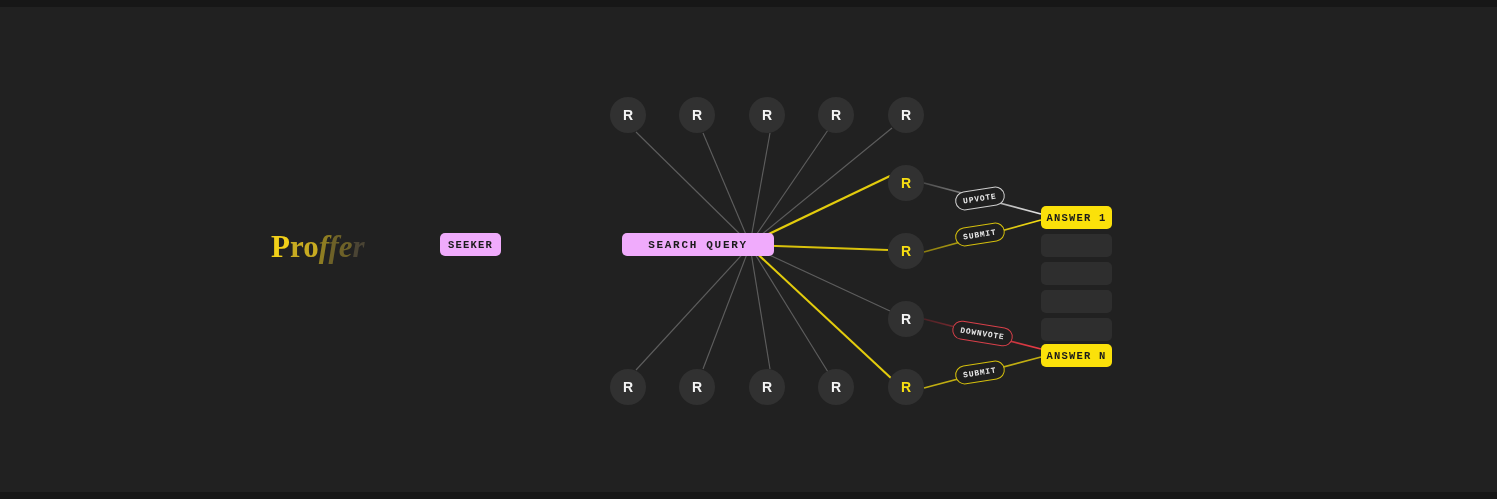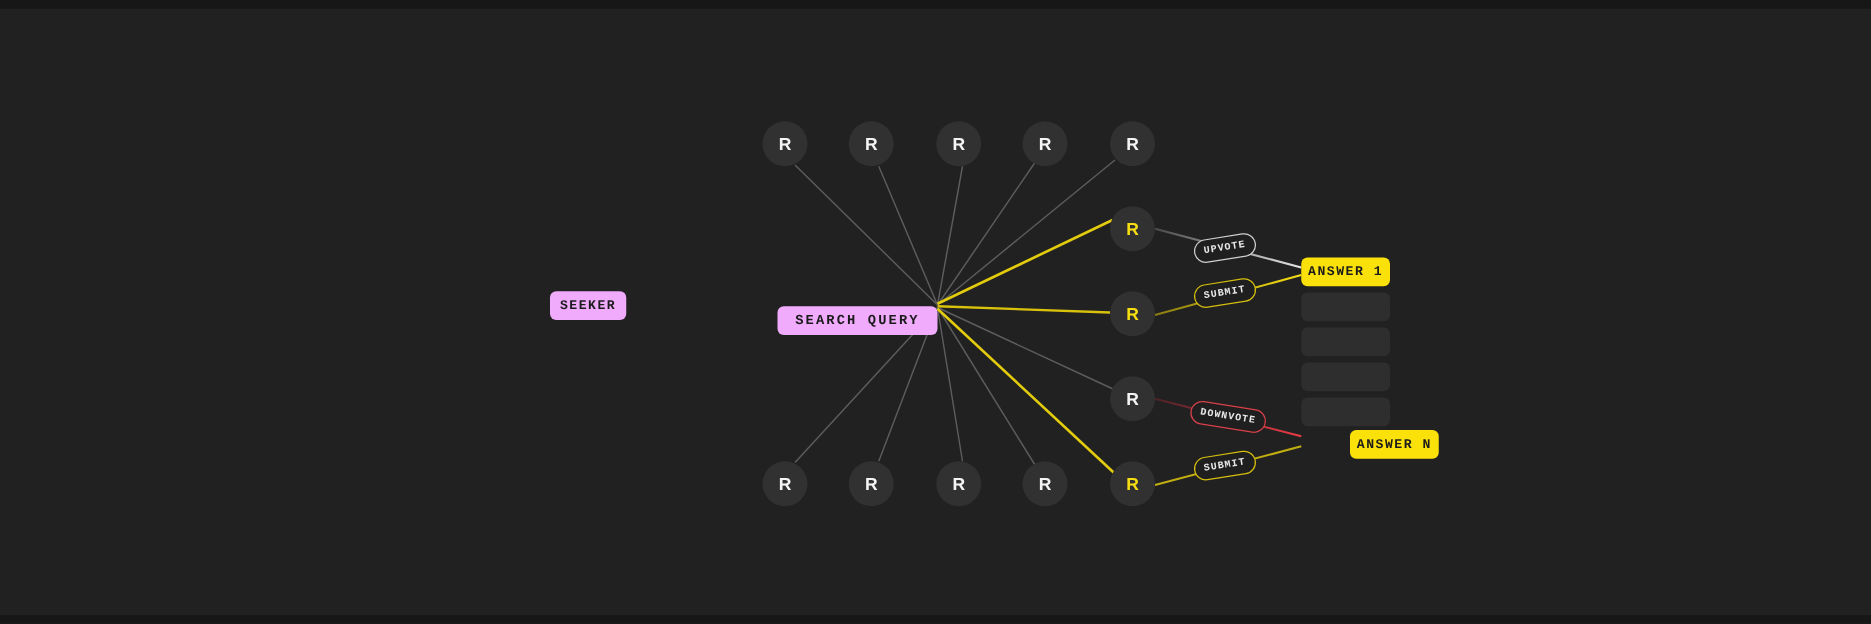--- a/index.html
+++ b/index.html
@@ -67,25 +67,24 @@
     white-space: nowrap;
     z-index: 5;
   }
   #node-seeker {
     left: 440px; top: 233px; width: 61px; height: 23px;
     border-radius: 5px;
     font-size: 10.5px;
     letter-spacing: 1.2px;
   }
   #node-search-query {
-    left: 622px; top: 233px; width: 128px; height: 23px;
+    left: 622px; top: 233px; width: 152px; height: 23px;
     border-radius: 5px;
     font-size: 11px;
     letter-spacing: 1.7px;
-    margin-top: 12px;
   }
 
   
   .r-node {
     position: absolute;
     width: 36px;
     height: 36px;
     border-radius: 50%;
     background: #313131;
     display: flex;
@@ -206,20 +205,23 @@
 
     <line x1="924" y1="183" x2="1041" y2="214" stroke="url(#gradUpvote)" stroke-width="1.7"></line>
 
     <line x1="924" y1="252" x2="1041" y2="220" stroke="url(#gradSubmitTop)" stroke-width="1.7"></line>
 
     <line x1="924" y1="319" x2="1041" y2="349" stroke="url(#gradDownvote)" stroke-width="1.7"></line>
 
     <line x1="924" y1="388" x2="1041" y2="357" stroke="url(#gradSubmitBottom)" stroke-width="1.7"></line>
   </svg>
 
+  <div id="logo">
+    <span class="g1">P</span><span class="g2">ro</span><span class="g3">f</span><span class="g4">fe</span><span class="g5">r</span>
+  </div>
 
   <div class="pill" id="node-seeker">SEEKER</div>
 
   <div class="pill" id="node-search-query">SEARCH QUERY</div>
 
   <div id="responder-layer">
       <div class="r-node" style="left: 610px; top: 97px;">R</div>
       <div class="r-node" style="left: 679px; top: 97px;">R</div>
       <div class="r-node" style="left: 749px; top: 97px;">R</div>
       <div class="r-node" style="left: 818px; top: 97px;">R</div>
@@ -233,21 +235,21 @@
       <div class="r-node" style="left: 749px; top: 369px;">R</div>
       <div class="r-node" style="left: 818px; top: 369px;">R</div>
     </div>
 
   <div id="answer-layer">
       <div class="answer-box filled" style="top: 206px;">ANSWER 1</div>
       <div class="answer-box empty" style="top: 234px;"></div>
       <div class="answer-box empty" style="top: 262px;"></div>
       <div class="answer-box empty" style="top: 290px;"></div>
       <div class="answer-box empty" style="top: 318px;"></div>
-      <div class="answer-box filled" style="top: 344px; margin-left: 39px;">ANSWER N</div>
+      <div class="answer-box filled" style="top: 344px;">ANSWER N</div>
     </div>
 
   <div id="edge-label-layer">
       <div class="edge-label gray" style="left: 955px; top: 189px; transform: rotate(-9deg);">UPVOTE</div>
       <div class="edge-label yellow" style="left: 955px; top: 225px; transform: rotate(-9deg);">SUBMIT</div>
       <div class="edge-label red" style="left: 952px; top: 324px; transform: rotate(9deg);">DOWNVOTE</div>
       <div class="edge-label yellow" style="left: 955px; top: 363px; transform: rotate(-9deg);">SUBMIT</div>
     </div>
 
 </div>

